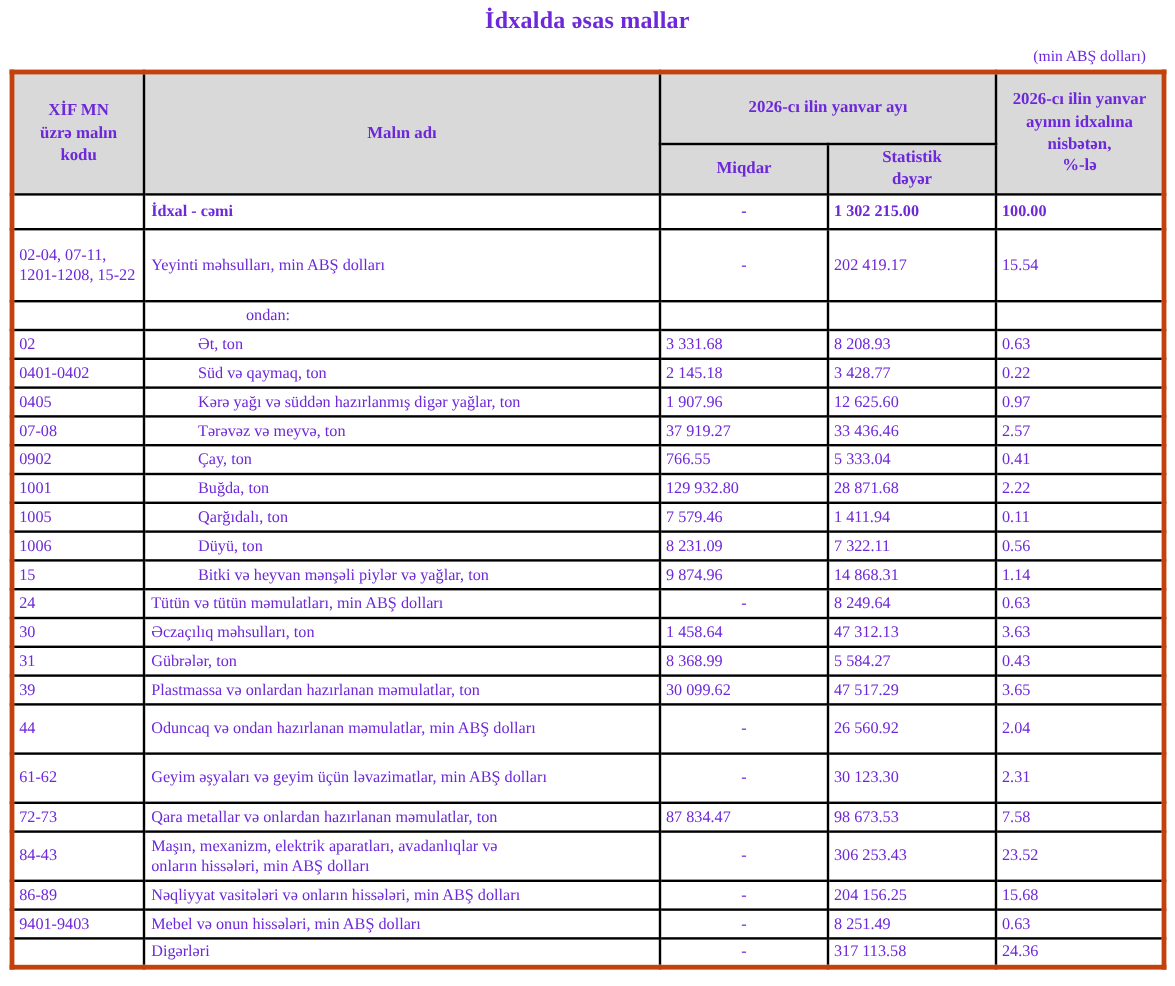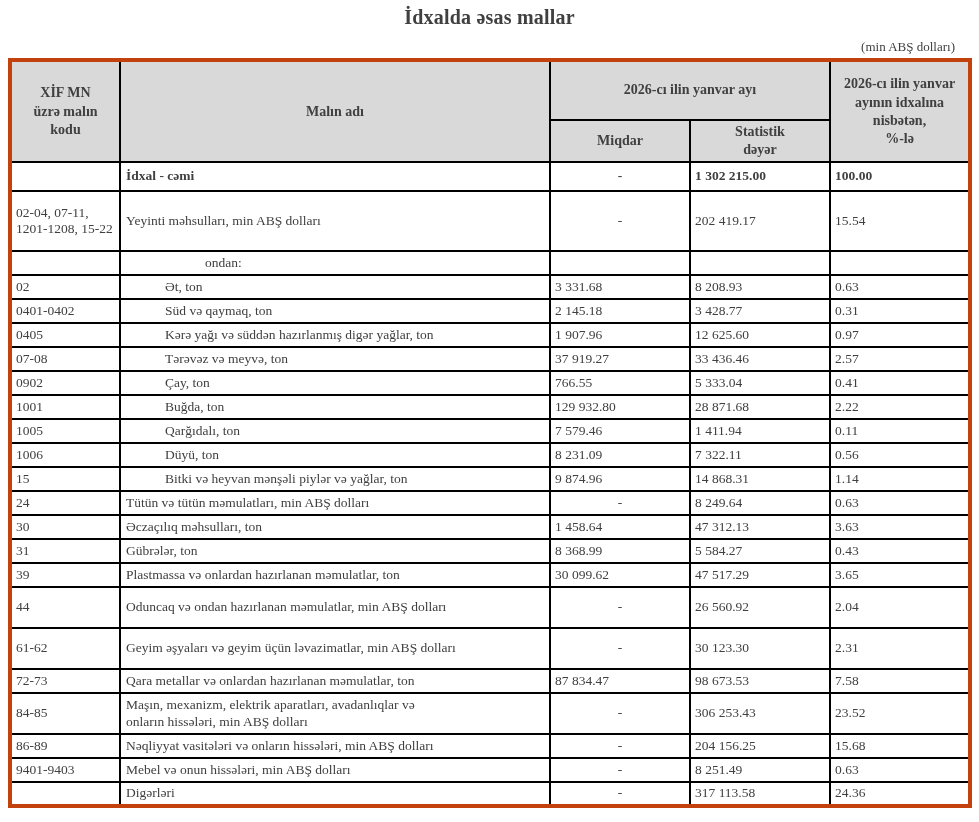--- a/index.html
+++ b/index.html
@@ -1,21 +1,21 @@
 <!DOCTYPE html>
 <html lang="az"><head>
 <meta charset="utf-8">
 <style>
   * { box-sizing: border-box; }
   html, body { margin: 0; padding: 0; background: #ffffff; }
   .page {
     width: 979px;
     height: 822px;
     background: #ffffff;
-    color: #404040;
+    color: #6d28d9;
     font-family: "Liberation Serif", serif;
     overflow: hidden;
     position: relative;
   }
   .title {
     padding-top: 6px;
     text-align: center;
     font-size: 20px;
     font-weight: bold;
     letter-spacing: 0.2px;
@@ -128,21 +128,21 @@
           <td class="col-name">Ət, ton</td>
           <td class="col-qty num">3 331.68</td>
           <td class="col-stat num">8 208.93</td>
           <td class="col-share num">0.63</td>
         </tr>
         <tr class="row-sub">
           <td class="col-code">0401-0402</td>
           <td class="col-name">Süd və qaymaq, ton</td>
           <td class="col-qty num">2 145.18</td>
           <td class="col-stat num">3 428.77</td>
-          <td class="col-share num">0.31</td>
+          <td class="col-share num">0.22</td>
         </tr>
         <tr class="row-sub">
           <td class="col-code">0405</td>
           <td class="col-name">Kərə yağı və süddən hazırlanmış digər yağlar, ton</td>
           <td class="col-qty num">1 907.96</td>
           <td class="col-stat num">12 625.60</td>
           <td class="col-share num">0.97</td>
         </tr>
         <tr class="row-sub">
           <td class="col-code">07-08</td>
@@ -229,21 +229,21 @@
           <td class="col-share num">2.31</td>
         </tr>
         <tr class="row-normal">
           <td class="col-code">72-73</td>
           <td class="col-name">Qara metallar və onlardan hazırlanan məmulatlar, ton</td>
           <td class="col-qty num">87 834.47</td>
           <td class="col-stat num">98 673.53</td>
           <td class="col-share num">7.58</td>
         </tr>
         <tr class="row-spaced">
-          <td class="col-code">84-85</td>
+          <td class="col-code">84-43</td>
           <td class="col-name">Maşın, mexanizm, elektrik aparatları, avadanlıqlar və
 onların hissələri, min ABŞ dolları</td>
           <td class="col-qty dash">-</td>
           <td class="col-stat num">306 253.43</td>
           <td class="col-share num">23.52</td>
         </tr>
         <tr class="row-normal">
           <td class="col-code">86-89</td>
           <td class="col-name">Nəqliyyat vasitələri və onların hissələri, min ABŞ dolları</td>
           <td class="col-qty dash">-</td>

